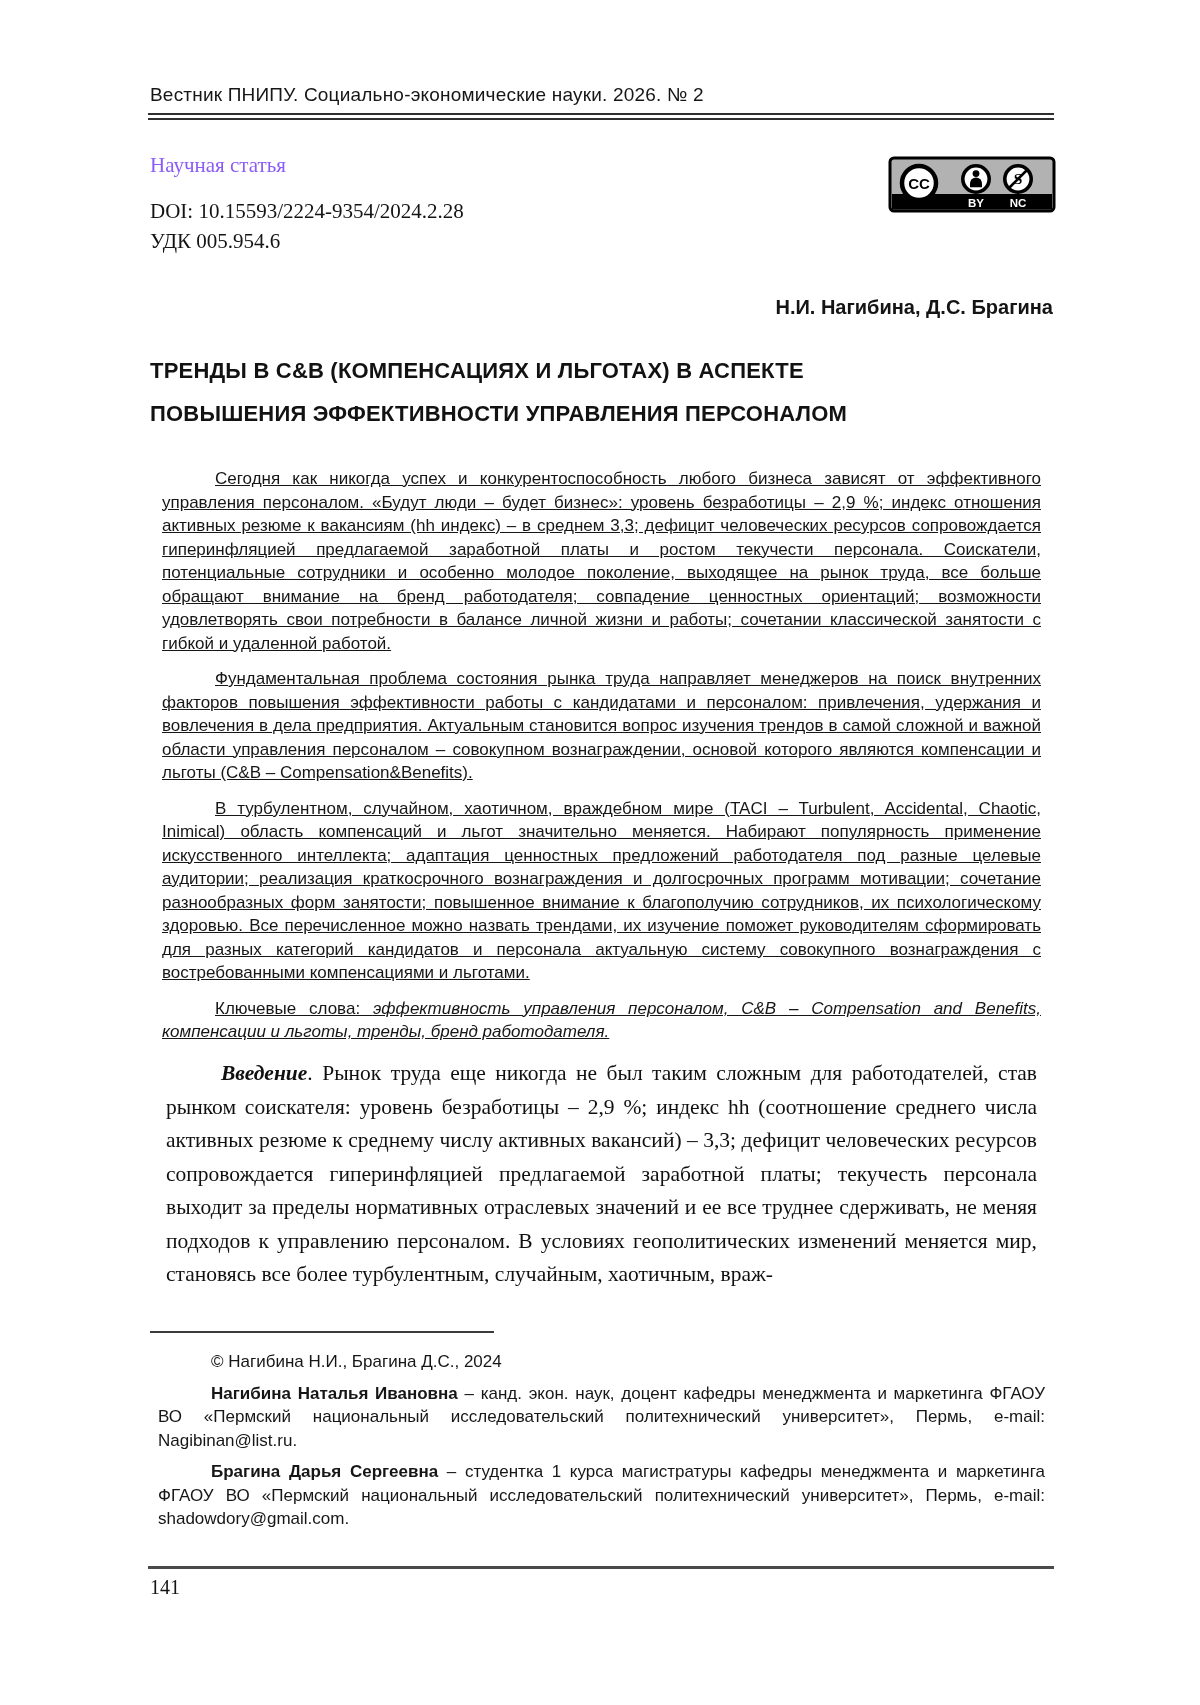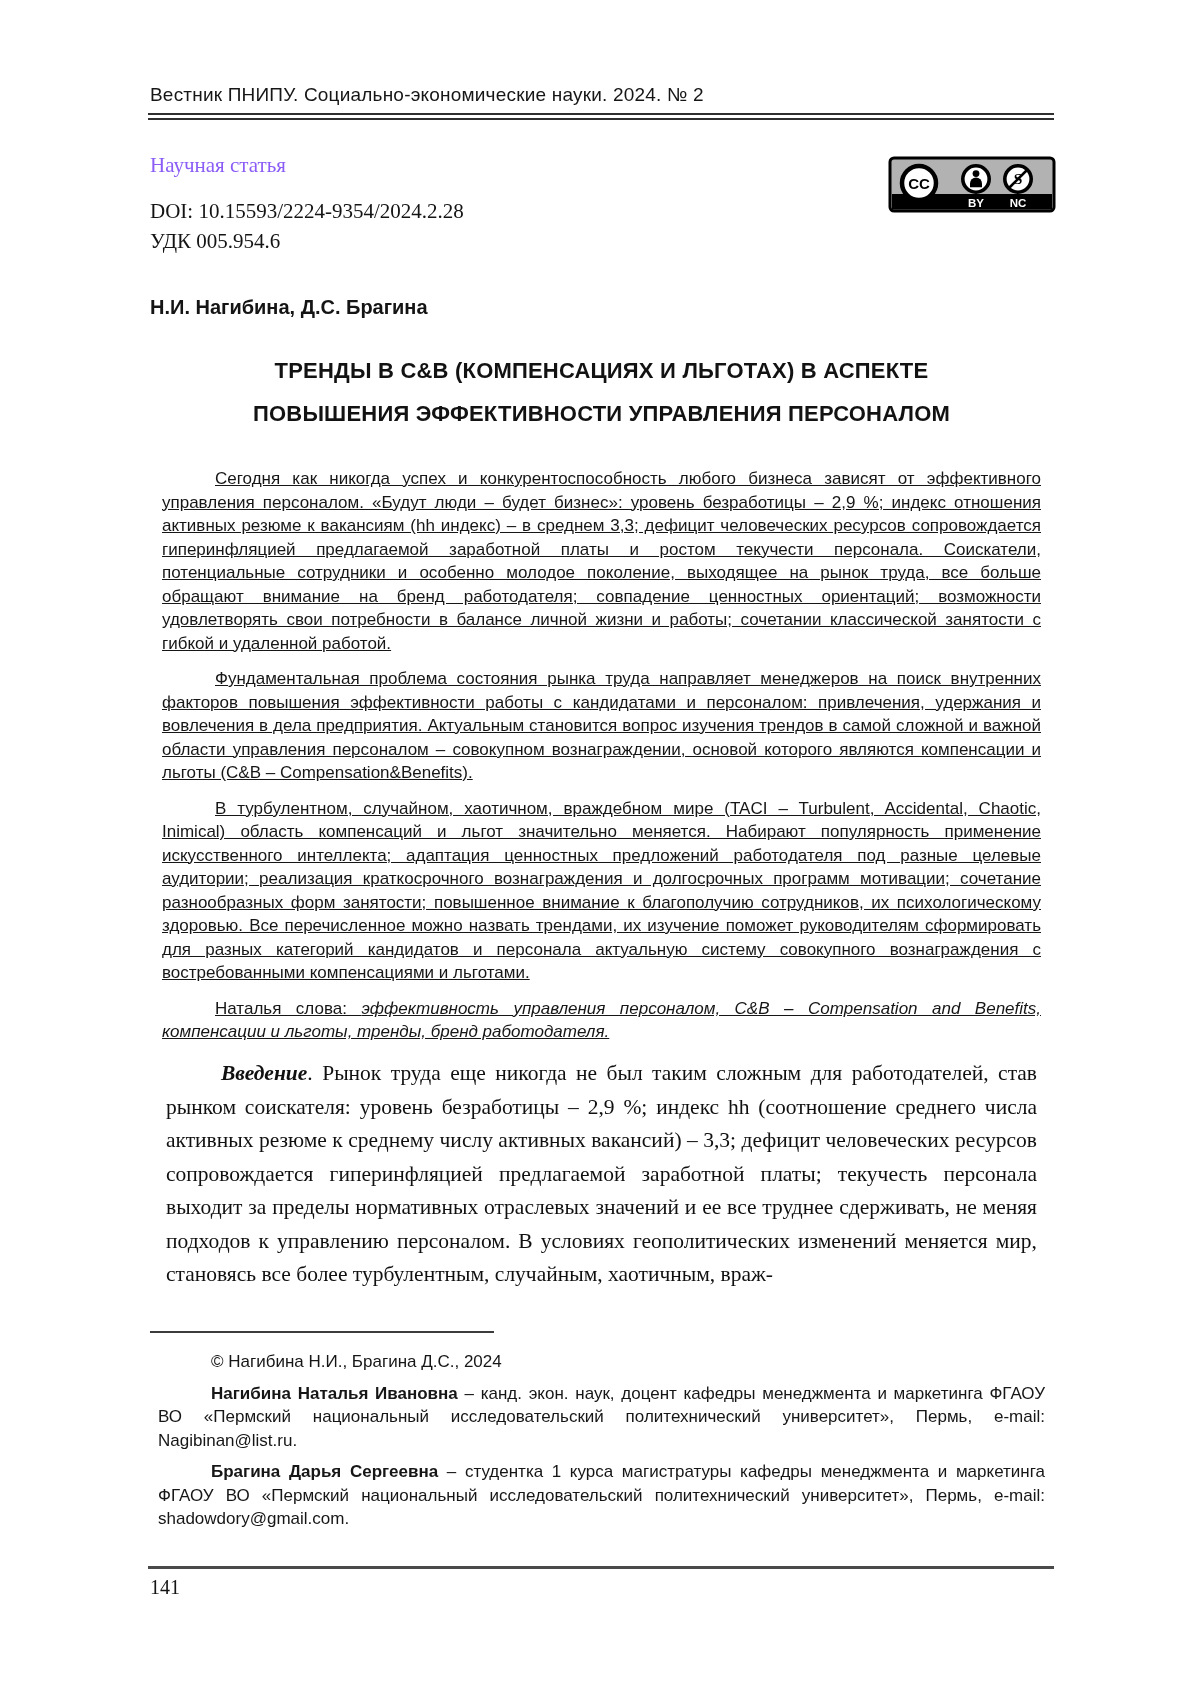--- a/index.html
+++ b/index.html
@@ -24,25 +24,25 @@
 
   .serif{font-family:"Liberation Serif", serif;}
 
   .article-type{left:150px;top:153px;font-size:21px;color:#8b5cf6;}
   .doi-block{left:150px;top:196px;font-size:21px;line-height:30px;color:#141414;}
 
   .cc-badge{left:888px;top:156px;width:168px;height:57px;}
 
   .authors-line{
     left:150px;top:296px;width:903px;
-    text-align:left;font-weight:bold;font-size:20px;color:#141414;
+    text-align:right;font-weight:bold;font-size:20px;color:#141414;
   }
   .paper-title{
     left:150px;top:349px;width:903px;
-    text-align:center;font-weight:bold;font-size:22px;line-height:43px;
+    font-weight:bold;font-size:22px;line-height:43px;
     letter-spacing:.2px;color:#121212;
   }
 
   .abstract{
     left:150px;top:455px;width:903px;
     font-size:17px;line-height:23.5px;text-align:justify;color:#161616;
   }
   .abstract p{margin:12px;text-indent:53px;text-decoration:underline;}
   .kw-italic{font-style:italic;}
 
@@ -63,21 +63,21 @@
   .fn-name{font-weight:bold;}
 
   .bottom-rule{left:148px;top:1566px;width:906px;height:3px;background:#4a4a4a;}
   .page-number{left:150px;top:1576px;font-size:20px;color:#141414;}
 </style>
 </head>
 <body>
 
 <div class="page">
 
-  <div class="abs journal-header">Вестник ПНИПУ. Социально-экономические науки. 2024. № 2</div>
+  <div class="abs journal-header">Вестник ПНИПУ. Социально-экономические науки. 2026. № 2</div>
   <div class="abs header-rule"></div>
 
   <div class="abs article-type serif">Научная статья</div>
 
   <div class="abs doi-block serif">
     <div>DOI: 10.15593/2224-9354/2024.2.28</div>
     <div>УДК 005.954.6</div>
   </div>
 
   <svg class="abs cc-badge" viewBox="0 0 168 57" xmlns="http://www.w3.org/2000/svg">
@@ -99,21 +99,21 @@
 
   <h1 class="abs paper-title" style="margin:0;">
     <span>ТРЕНДЫ В C&amp;B (КОМПЕНСАЦИЯХ И ЛЬГОТАХ) В АСПЕКТЕ</span><br>
     <span>ПОВЫШЕНИЯ ЭФФЕКТИВНОСТИ УПРАВЛЕНИЯ ПЕРСОНАЛОМ</span>
   </h1>
 
   <div class="abs abstract">
     <p>Сегодня как никогда успех и конкурентоспособность любого бизнеса зависят от эффективного управления персоналом. «Будут люди – будет бизнес»: уровень безработицы – 2,9 %; индекс отношения активных резюме к вакансиям (hh индекс) – в среднем 3,3; дефицит человеческих ресурсов сопровождается гиперинфляцией предлагаемой заработной платы и ростом текучести персонала. Соискатели, потенциальные сотрудники и особенно молодое поколение, выходящее на рынок труда, все больше обращают внимание на бренд работодателя; совпадение ценностных ориентаций; возможности удовлетворять свои потребности в балансе личной жизни и работы; сочетании классической занятости с гибкой и удаленной работой.</p>
     <p>Фундаментальная проблема состояния рынка труда направляет менеджеров на поиск внутренних факторов повышения эффективности работы с кандидатами и персоналом: привлечения, удержания и вовлечения в дела предприятия. Актуальным становится вопрос изучения трендов в самой сложной и важной области управления персоналом – совокупном вознаграждении, основой которого являются компенсации и льготы (C&amp;B – Compensation&amp;Benefits).</p>
     <p>В турбулентном, случайном, хаотичном, враждебном мире (TACI – Turbulent, Accidental, Chaotic, Inimical) область компенсаций и льгот значительно меняется. Набирают популярность применение искусственного интеллекта; адаптация ценностных предложений работодателя под разные целевые аудитории; реализация краткосрочного вознаграждения и долгосрочных программ мотивации; сочетание разнообразных форм занятости; повышенное внимание к благополучию сотрудников, их психологическому здоровью. Все перечисленное можно назвать трендами, их изучение поможет руководителям сформировать для разных категорий кандидатов и персонала актуальную систему совокупного вознаграждения с востребованными компенсациями и льготами.</p>
-    <p><span>Наталья слова: </span><span class="kw-italic">эффективность управления персоналом, C&amp;B – Compensation and Benefits, компенсации и льготы, тренды, бренд работодателя.</span></p>
+    <p><span>Ключевые слова: </span><span class="kw-italic">эффективность управления персоналом, C&amp;B – Compensation and Benefits, компенсации и льготы, тренды, бренд работодателя.</span></p>
   </div>
 
   <div class="abs body-text">
     <p><span class="intro-lead">Введение</span><span>. Рынок труда еще никогда не был таким сложным для работодателей, став рынком соискателя: уровень безработицы – 2,9 %; индекс hh (соотношение среднего числа активных резюме к среднему числу активных вакансий) – 3,3; дефицит человеческих ресурсов сопровождается гиперинфляцией предлагаемой заработной платы; текучесть персонала выходит за пределы нормативных отраслевых значений и ее все труднее сдерживать, не меняя подходов к управлению персоналом. В условиях геополитических изменений меняется мир, становясь все более турбулентным, случайным, хаотичным, враж-</span></p>
   </div>
 
   <div class="abs footnote-rule"></div>
 
   <div class="abs footnote">
     <p>© Нагибина Н.И., Брагина Д.С., 2024</p>

